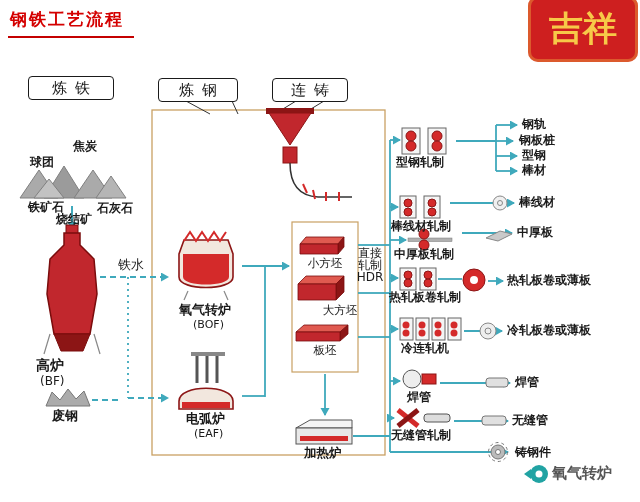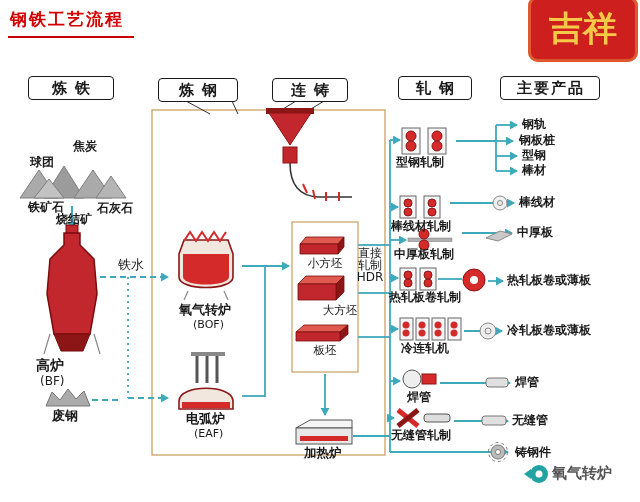--- a/index.html
+++ b/index.html
@@ -16,21 +16,21 @@
     letter-spacing:2px;border-bottom:2px solid #c40000;padding:0 10px 5px 2px;
   }
   .logo{
     position:absolute;left:528px;top:-4px;width:110px;height:66px;background:#ce1f1f;
     border-radius:10px;display:flex;align-items:center;justify-content:center;
     color:#f7c948;font-size:34px;font-weight:bold;font-family:"DejaVu Serif","Liberation Serif",serif;
     box-shadow:inset 0 0 0 3px rgba(247,201,72,.35);
   }
   .hdr{
     position:absolute;border:1.6px solid #1a1a1a;border-radius:4px;background:#fff;
-    display:flex;align-items:center;justify-content:center;font-weight:bold;font-size:15px;
+    display:flex;align-items:center;justify-content:center;font-weight:normal;font-size:15px;
     letter-spacing:8px;padding-left:8px;box-sizing:border-box;height:24px;
   }
   .hdr.tight{letter-spacing:2px;padding-left:2px;}
   .vblock{position:absolute;font-size:12px;line-height:12px;text-align:center;font-weight:normal;}
   .wm{position:absolute;left:552px;top:464px;font-size:15px;font-weight:bold;color:#555;}
 </style>
 </head>
 <body>
 
 <div class="stage">
@@ -255,22 +255,20 @@
   </svg>
 
   <div class="title">钢铁工艺流程</div>
   <div class="logo">
     <span>吉祥</span>
   </div>
 
   <div class="hdr" style="left:28px;top:76px;width:86px;">炼铁</div>
   <div class="hdr" style="left:158px;top:78px;width:80px;">炼钢</div>
   <div class="hdr" style="left:272px;top:78px;width:76px;">连铸</div>
-  <div class="hdr" style="left:398px;top:76px;width:74px;">轧钢</div>
-  <div class="hdr tight" style="left:500px;top:76px;width:100px;">主要产品</div>
 
   <div class="lbl" style="left:30px;top:156px;">球团</div>
   <div class="lbl" style="left:73px;top:140px;">焦炭</div>
   <div class="lbl" style="left:28px;top:201px;">铁矿石</div>
   <div class="lbl" style="left:56px;top:213px;">烧结矿</div>
   <div class="lbl" style="left:97px;top:202px;">石灰石</div>
 
   <div class="lbl" style="left:36px;top:357px;font-size:14px;">高炉</div>
   <div class="lbl plain" style="left:40px;top:375px;">(BF)</div>
   <div class="lbl plain" style="left:118px;top:258px;font-size:13px;">铁水</div>

